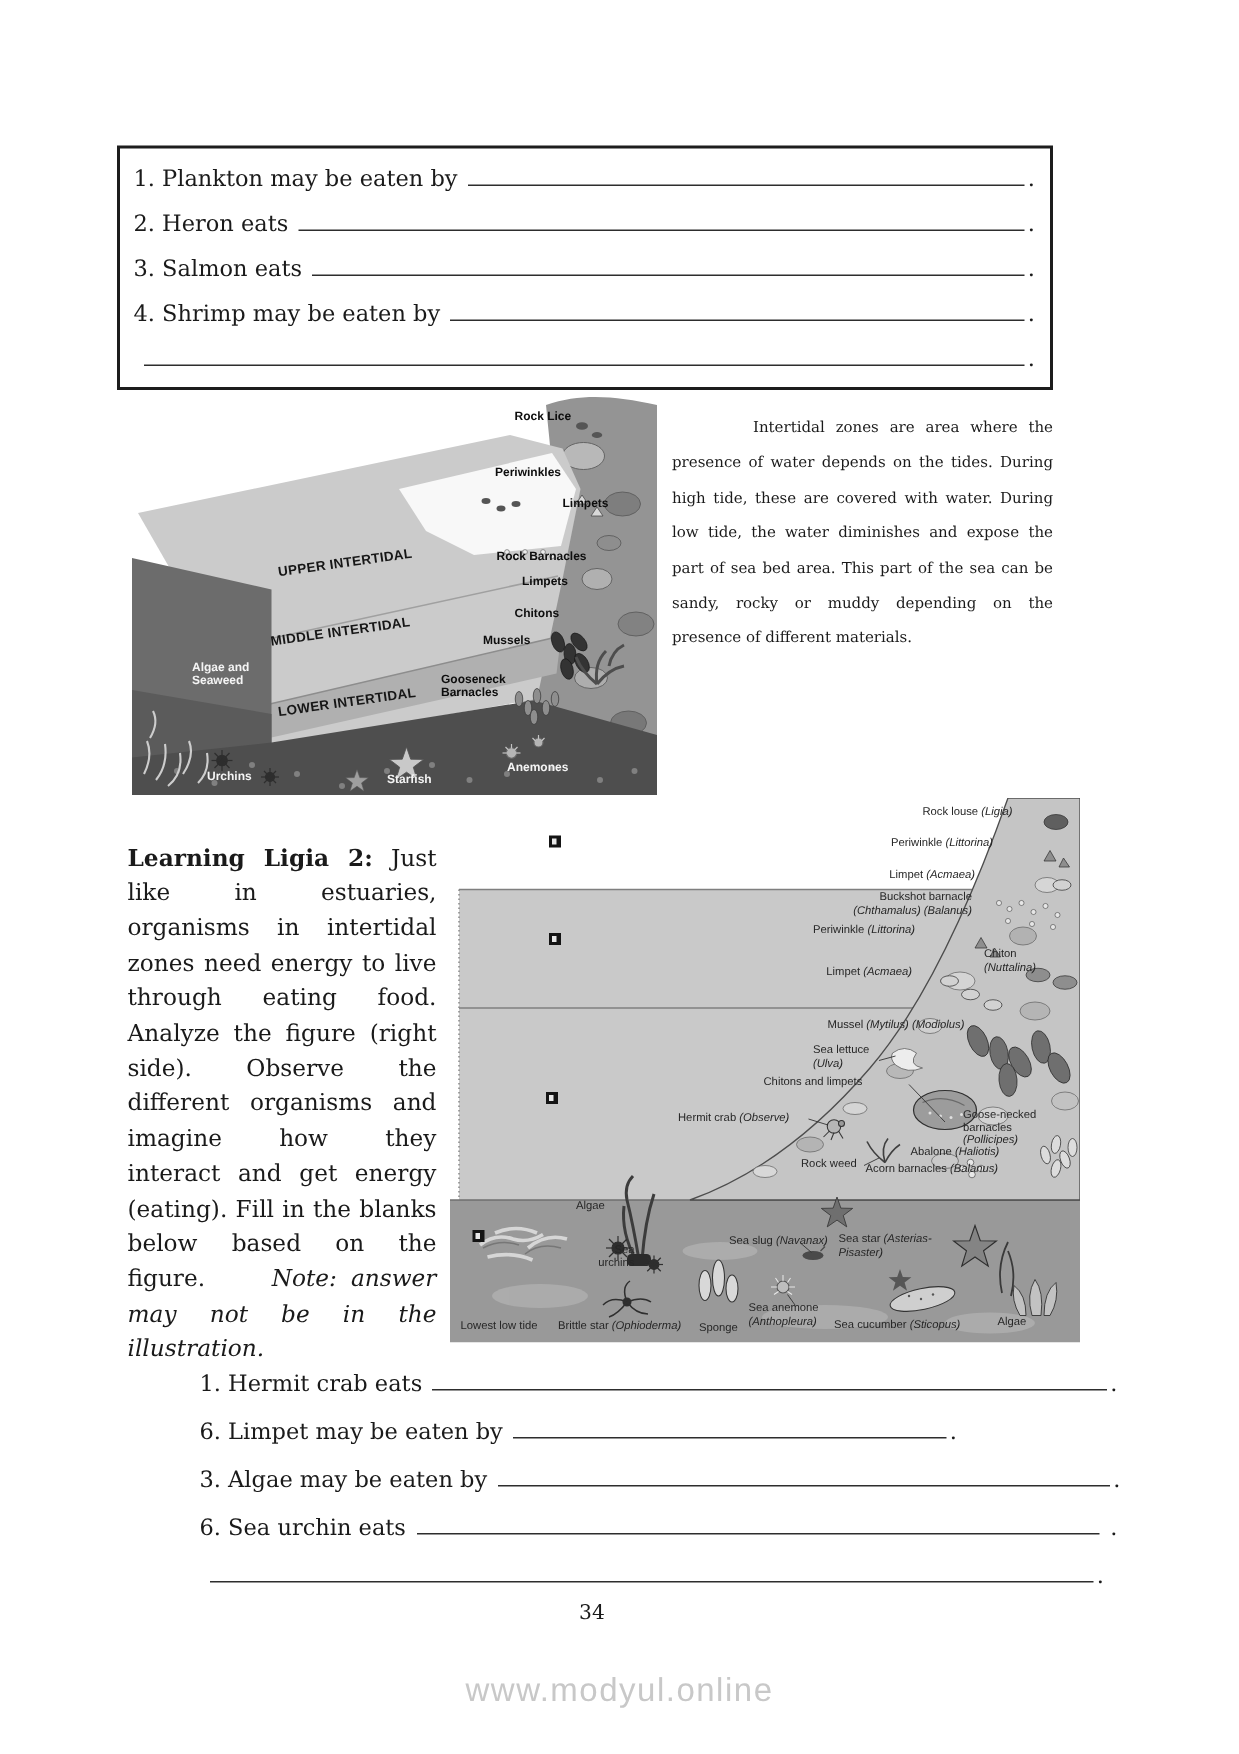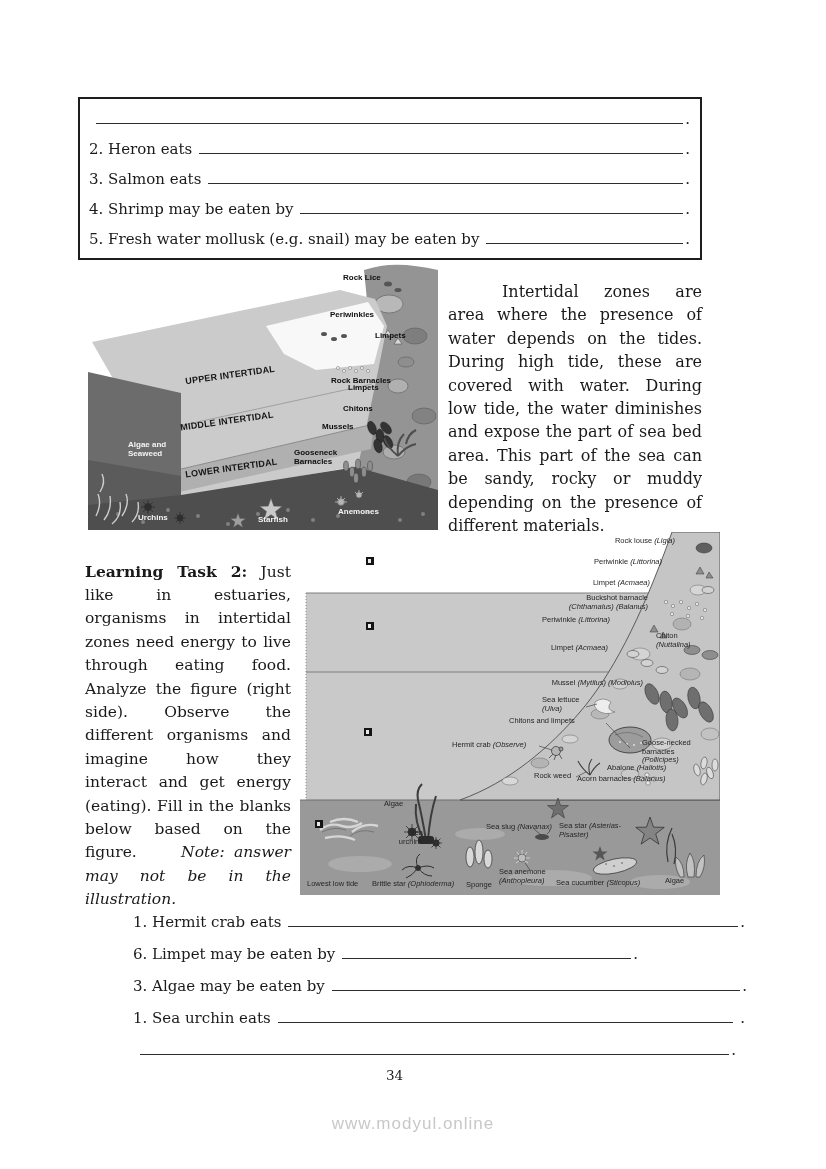--- a/index.html
+++ b/index.html
@@ -8,21 +8,21 @@
   
   .qbox{position:absolute;left:78px;top:97px;width:624px;height:163px;border:2px solid #1d1d1d;
         box-sizing:border-box;display:flex;flex-direction:column;justify-content:space-around;
         padding:4px 10px 4px 9px;}
   .qrow{display:flex;align-items:baseline;font-size:15px;white-space:nowrap;}
   .qrow .blank{flex:1;border-bottom:1.4px solid #2d2d2d;height:0.95em;margin:0 2px 2px 7px;}
   
   .q2wrap{position:absolute;left:85px;top:912px;width:620px;}
   .q2wrap .qrow{height:32px;align-items:baseline;margin-left:48px;}
   
-  .intro{position:absolute;left:448px;top:264px;width:254px;font-size:16px;line-height:23.4px;
+  .intro{position:absolute;left:448px;top:264px;width:254px;font-size:10px;line-height:23.4px;
          text-align:justify;text-indent:54px;}
   .task{position:absolute;left:85px;top:544px;width:206px;font-size:15.5px;line-height:23.4px;
         text-align:justify;}
   .task b{font-weight:bold;}
   .task i{font-style:italic;margin-left:35px;}
   
   .fig1{position:absolute;left:88px;top:264px;width:350px;height:266px;}
   .fig2{position:absolute;left:300px;top:532px;width:420px;height:363px;}
   .fig1 svg,.fig2 svg{position:absolute;left:0;top:0;}
   .f1l{position:absolute;font-family:"Liberation Sans",sans-serif;font-weight:bold;font-size:8px;
@@ -34,50 +34,50 @@
   .f2l{position:absolute;font-family:"Liberation Sans",sans-serif;font-size:7.5px;color:#262626;
        line-height:8.6px;white-space:nowrap;}
   .f2l.wrap{white-space:normal;}
   .f2l i{font-style:italic;}
   .zmark{position:absolute;width:8px;height:8px;background:#141414;}
   .zmark b{position:absolute;left:2px;top:2px;width:3px;height:4px;background:#e8e8e8;}
   
   .footer-left{position:absolute;left:85px;top:1065px;font-size:13.5px;font-style:italic;}
   .page-num{position:absolute;left:386px;top:1067px;font-size:13.5px;}
   .watermark{position:absolute;left:0;right:0;top:1114px;text-align:center;
-             font-family:"Liberation Sans",sans-serif;font-size:17px;letter-spacing:1px;
+             font-family:"Liberation Sans",sans-serif;font-size:22px;letter-spacing:1px;
              color:#c8c8c8;}
 </style>
 </head>
 <body>
 
 <div class="page">
 
   <div class="qbox">
     <div class="qrow">
+      <span>1. Plankton may be eaten by</span>
       <span class="blank"></span>
       <span>.</span>
     </div>
     <div class="qrow">
       <span>2. Heron eats</span>
       <span class="blank"></span>
       <span>.</span>
     </div>
     <div class="qrow">
       <span>3. Salmon eats</span>
       <span class="blank"></span>
       <span>.</span>
     </div>
     <div class="qrow">
       <span>4. Shrimp may be eaten by</span>
       <span class="blank"></span>
       <span>.</span>
     </div>
     <div class="qrow">
-      <span>5. Fresh water mollusk (e.g. snail) may be eaten by</span>
       <span class="blank"></span>
       <span>.</span>
     </div>
   </div>
 
   <div class="fig1">
     <svg width="350" height="266" viewBox="0 0 350 266">
       <rect x="0" y="0" width="350" height="266" fill="#ffffff"></rect>
 
       <path d="M276,6 C300,-2 322,0 350,6 L350,266 L250,266 C261,218 265,158 277,110 C284,70 279,38 276,6 Z" fill="#949494"></path>
@@ -212,34 +212,34 @@
           <polygon points="306,80 314,80 310,74"></polygon>
       </g>
     </svg>
 
     <div class="f1zone" style="left:97px;top:106px">UPPER INTERTIDAL</div>
     <div class="f1zone" style="left:92px;top:152px">MIDDLE INTERTIDAL</div>
     <div class="f1zone" style="left:97px;top:199px">LOWER INTERTIDAL</div>
     <div class="f1l" style="left:255px;top:9px">Rock Lice</div>
     <div class="f1l" style="left:242px;top:46px">Periwinkles</div>
     <div class="f1l" style="left:287px;top:67px">Limpets</div>
-    <div class="f1l" style="left:243px;top:112px">Rock Barnacles</div>
+    <div class="f1l" style="left:243px;top:102px">Rock Barnacles</div>
     <div class="f1l" style="left:260px;top:119px">Limpets</div>
     <div class="f1l" style="left:255px;top:140px">Chitons</div>
     <div class="f1l" style="left:234px;top:158px">Mussels</div>
     <div class="f1l wrap" style="left:206px;top:184px;width:58px">Gooseneck Barnacles</div>
     <div class="f1l white wrap" style="left:40px;top:176px;width:46px">Algae and Seaweed</div>
     <div class="f1l white" style="left:50px;top:249px">Urchins</div>
     <div class="f1l white" style="left:170px;top:251px">Starfish</div>
     <div class="f1l white" style="left:250px;top:243px">Anemones</div>
   </div>
 
   <p class="intro">Intertidal zones are area where the presence of water depends on the tides. During high tide, these are covered with water. During low tide, the water diminishes and expose the part of sea bed area. This part of the sea can be sandy, rocky or muddy depending on the presence of different materials.</p>
 
-  <p class="task"><b>Learning Task 2:</b> <span>Just like in estuaries, organisms in intertidal zones need energy to live through eating food. Analyze the figure (right side). Observe the different organisms and imagine how they interact and get energy (eating). Fill in the blanks below based on the figure.</span> <i>Note: answer may not be in the illustration.</i></p>
+  <p class="task"><b>Learning Ligia 2:</b> <span>Just like in estuaries, organisms in intertidal zones need energy to live through eating food. Analyze the figure (right side). Observe the different organisms and imagine how they interact and get energy (eating). Fill in the blanks below based on the figure.</span> <i>Note: answer may not be in the illustration.</i></p>
 
   <div class="fig2">
     <svg width="420" height="363" viewBox="0 0 420 363">
       <rect x="0" y="0" width="420" height="363" fill="#ffffff"></rect>
 
       <rect x="6" y="61" width="414" height="79" fill="#c9c9c9"></rect>
       <rect x="6" y="140" width="414" height="128" fill="#c9c9c9"></rect>
       <rect x="0" y="268" width="420" height="95" fill="#999999"></rect>
       <line x1="6" y1="61" x2="420" y2="61" stroke="#7f7f7f" stroke-width="1"></line>
       <line x1="6" y1="140" x2="420" y2="140" stroke="#7f7f7f" stroke-width="1"></line>
@@ -494,21 +494,21 @@
       <span>6. Limpet may be eaten by</span>
       <span class="blank"></span>
       <span>.</span>
     </div>
     <div class="qrow" style="width:614px">
       <span>3. Algae may be eaten by</span>
       <span class="blank"></span>
       <span>.</span>
     </div>
     <div class="qrow" style="width:612px">
-      <span>1. Sea urchin eats</span>
+      <span>6. Sea urchin eats</span>
       <span class="blank"></span>
       <span style="white-space:pre"> .</span>
     </div>
     <div class="qrow" style="width:603px">
       <span class="blank"></span>
       <span>.</span>
     </div>
   </div>
 
   <div class="page-num">34</div>

